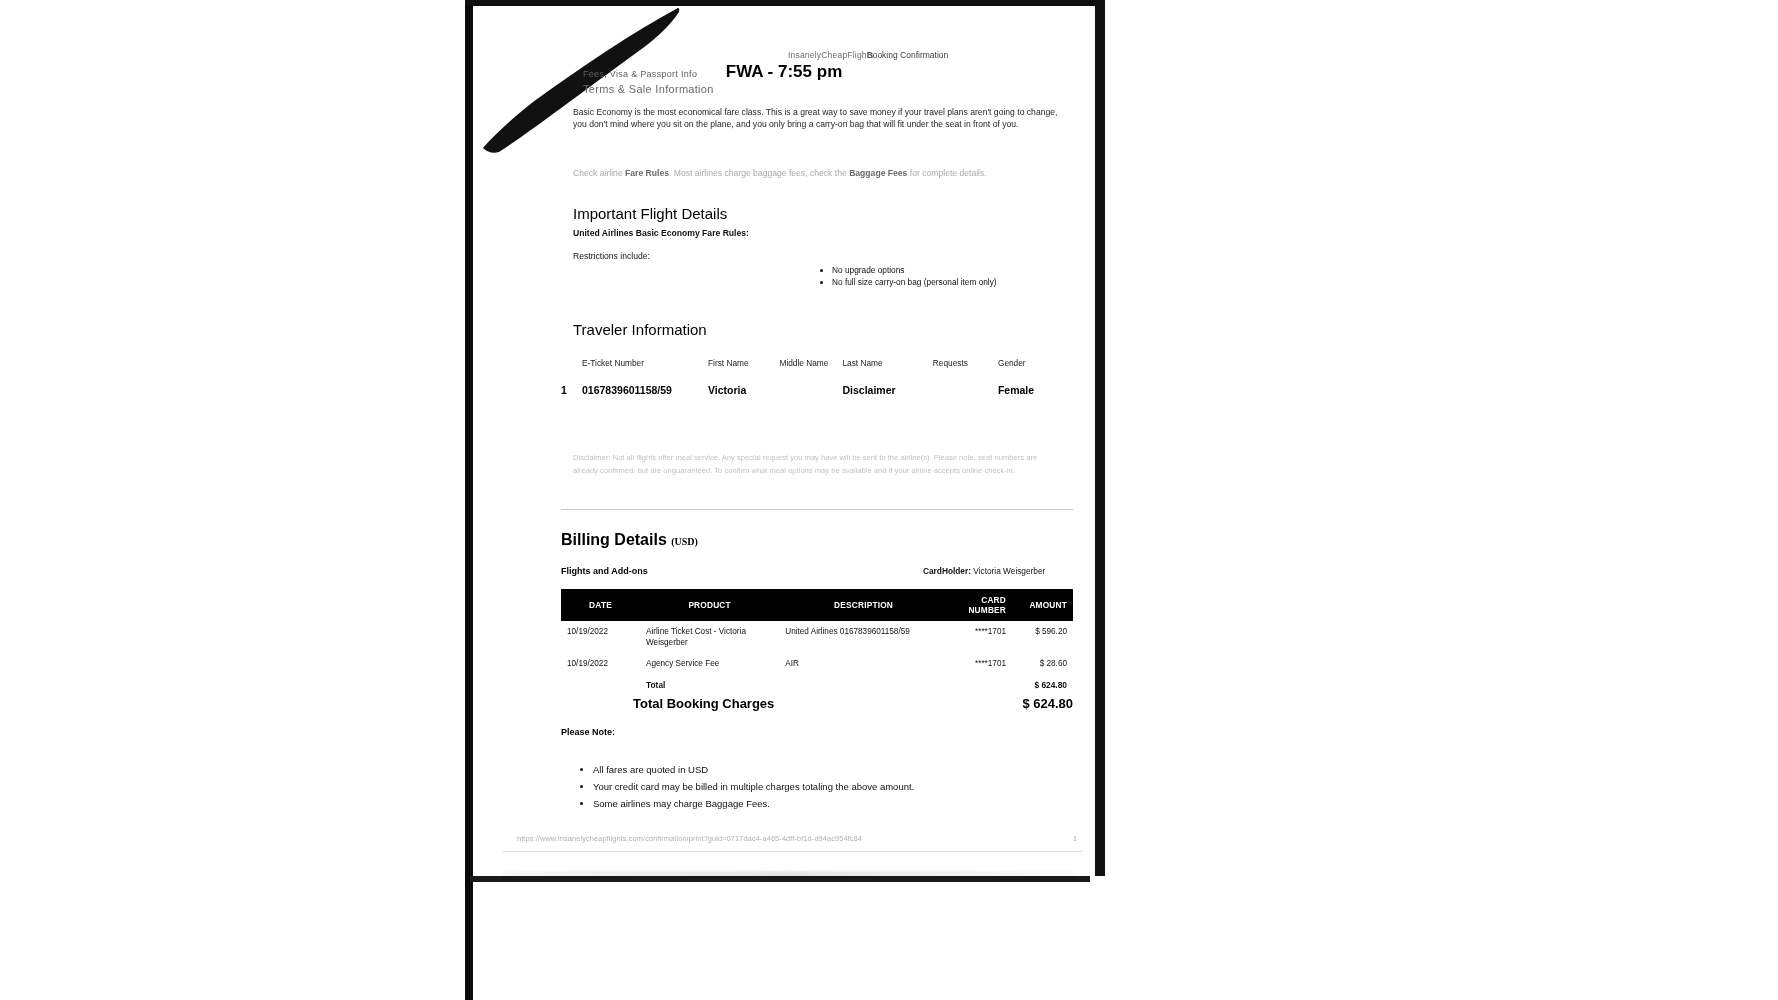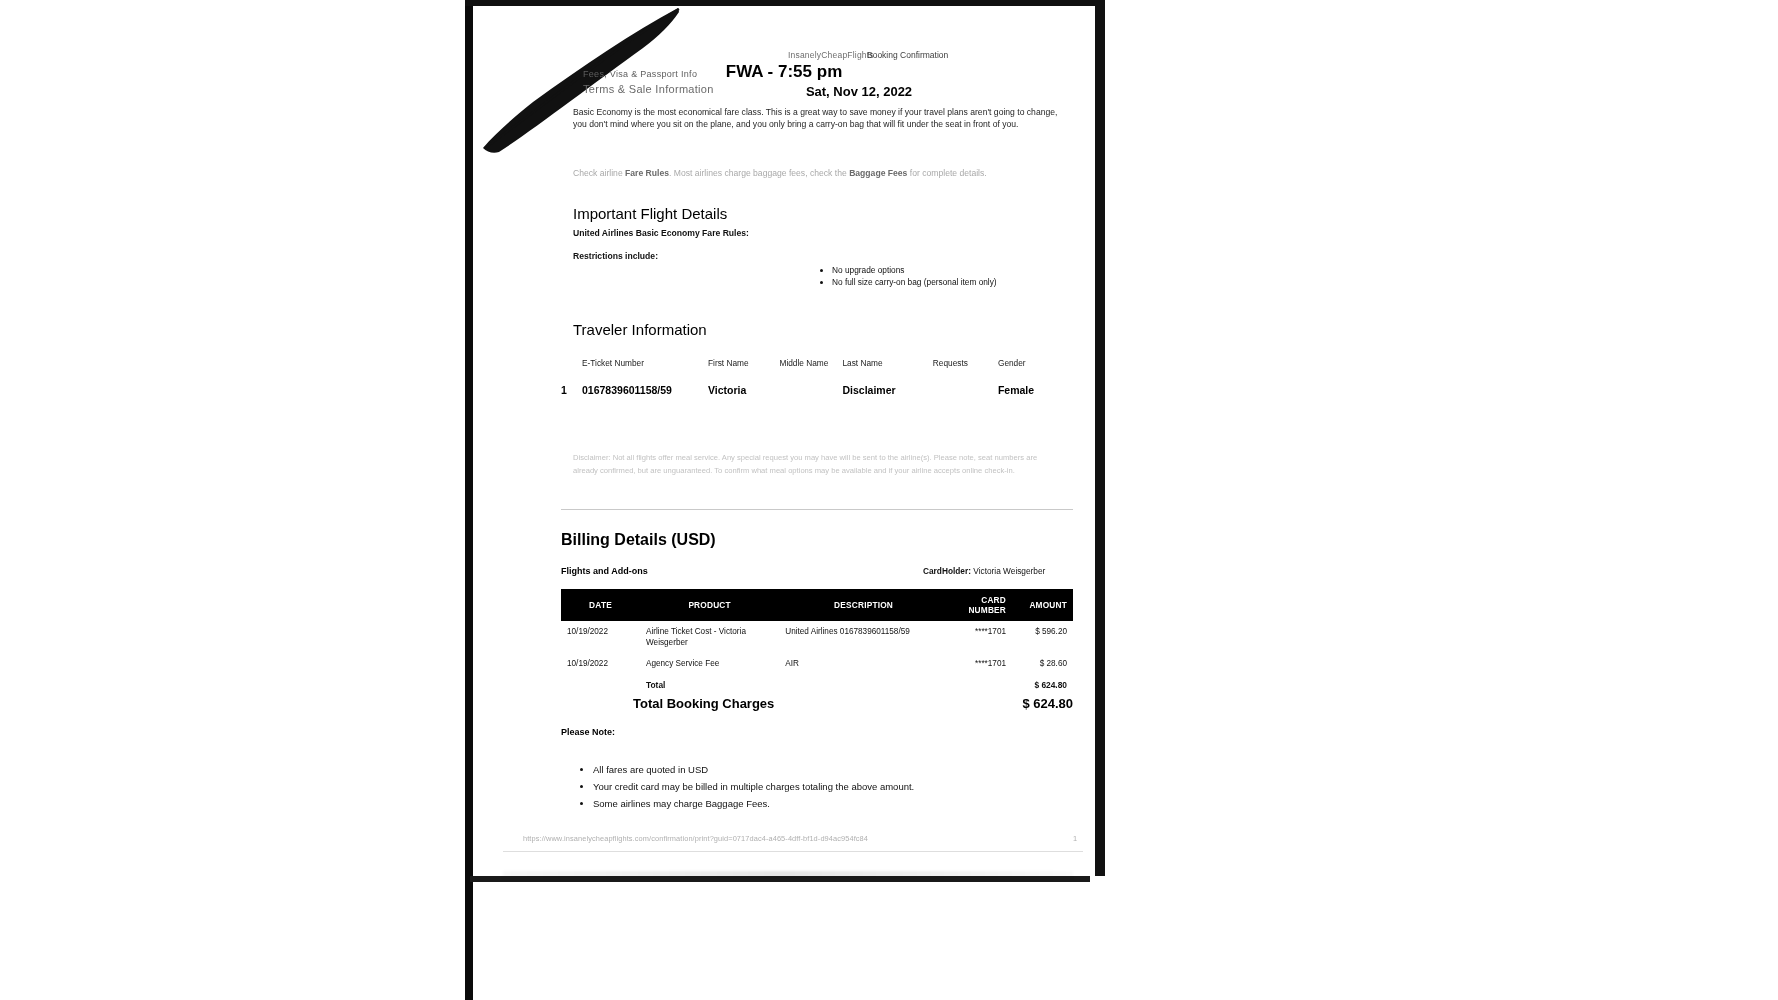--- a/index.html
+++ b/index.html
@@ -103,21 +103,21 @@
   }
   .h-important { left: 100px; top: 199px; }
   .h-traveler  { left: 100px; top: 315px; }
 
   .sub-united {
     position: absolute; left: 100px; top: 222px;
     font-size: 8.6px; font-weight: bold; color: #111;
   }
   .sub-restrictions {
     position: absolute; left: 100px; top: 245px;
-    font-size: 8.6px; font-weight: bold; color: #111;
+    font-size: 8.6px; font-weight: normal; color: #111;
   }
   ul.bullets {
     position: absolute;
     margin: 0; padding: 0 0 0 14px;
     font-size: 8.3px; line-height: 11.4px; color: #111;
     list-style: disc;
   }
   ul.bullets li { margin: 0 0 0.5px 0; }
   .bullets-left { left: 100px; top: 259px; width: 230px; }
   .bullets-right { left: 345px; top: 259px; width: 230px; }
@@ -149,21 +149,21 @@
   }
   .hrule {
     position: absolute; left: 88px; top: 503px; width: 512px;
     border-top: 1px solid #c9c9c9;
   }
 
   .h-billing {
     position: absolute; left: 88px; top: 525px;
     font-size: 16px; font-weight: bold; color: #000;
   }
-  .h-billing .usd { font-size: 16px; }
+  .h-billing .usd { font-size: 10px; font-family: Liberation Serif, serif; }
   .flights-addons {
     position: absolute; left: 88px; top: 560px;
     font-size: 9px; font-weight: bold; color: #000;
   }
   .cardholder {
     position: absolute; left: 450px; top: 560px;
     font-size: 8.3px; color: #111;
   }
   .cardholder b { font-weight: bold; }
 
@@ -205,21 +205,21 @@
     position: absolute; left: 88px; top: 721px;
     font-size: 9px; font-weight: bold; color: #000;
   }
   ul.note-bullets {
     position: absolute; left: 96px; top: 745px; width: 490px;
     margin: 10px; padding: 0 0 0 14px;
     font-size: 9.5px; line-height: 17px; color: #111;
     list-style: disc;
   }
   .footer-url {
-    position: absolute; left: 50px; top: 828px;
+    position: absolute; left: 44px; top: 828px;
     font-size: 7.4px; color: #b0b0b0; letter-spacing: .1px;
   }
   .footer-page {
     position: absolute; left: 600px; top: 828px;
     font-size: 7.4px; color: #b0b0b0;
   }
   .footer-rule {
     position: absolute; left: 30px; top: 845px; width: 580px;
     border-top: 1px solid #dedede;
   }
@@ -247,21 +247,20 @@
       <path d="M206 3 C 150 36, 80 92, 12 142" stroke="#111" stroke-width="2.2" fill="none"></path>
     </svg>
 
     <div class="hdr-site">InsanelyCheapFlights</div>
     <div class="hdr-conf">Booking Confirmation</div>
 
     <div class="tab-line1">Fees, Visa &amp; Passport Info</div>
     <div class="tab-line2">Terms &amp; Sale Information</div>
 
     <div class="route">FWA - 7:55 pm</div>
-    <div class="route-date">Sat, Nov 12, 2022</div>
 
     <div class="basic-econ">Basic Economy is the most economical fare class.  This is a great way to save money if your travel plans aren't going to change, you don't mind where you sit on the plane, and you only bring a carry-on bag that will fit under the seat in front of you.</div>
 
     <div class="fare-rules-line">
       <span>Check airline </span><b>Fare Rules</b><span>. Most airlines charge baggage fees, check the </span><b>Baggage Fees</b><span> for complete details.</span>
     </div>
 
     <div class="h2 h-important">Important Flight Details</div>
     <div class="sub-united">United Airlines Basic Economy Fare Rules:</div>
     <div class="sub-restrictions">Restrictions include:</div>

